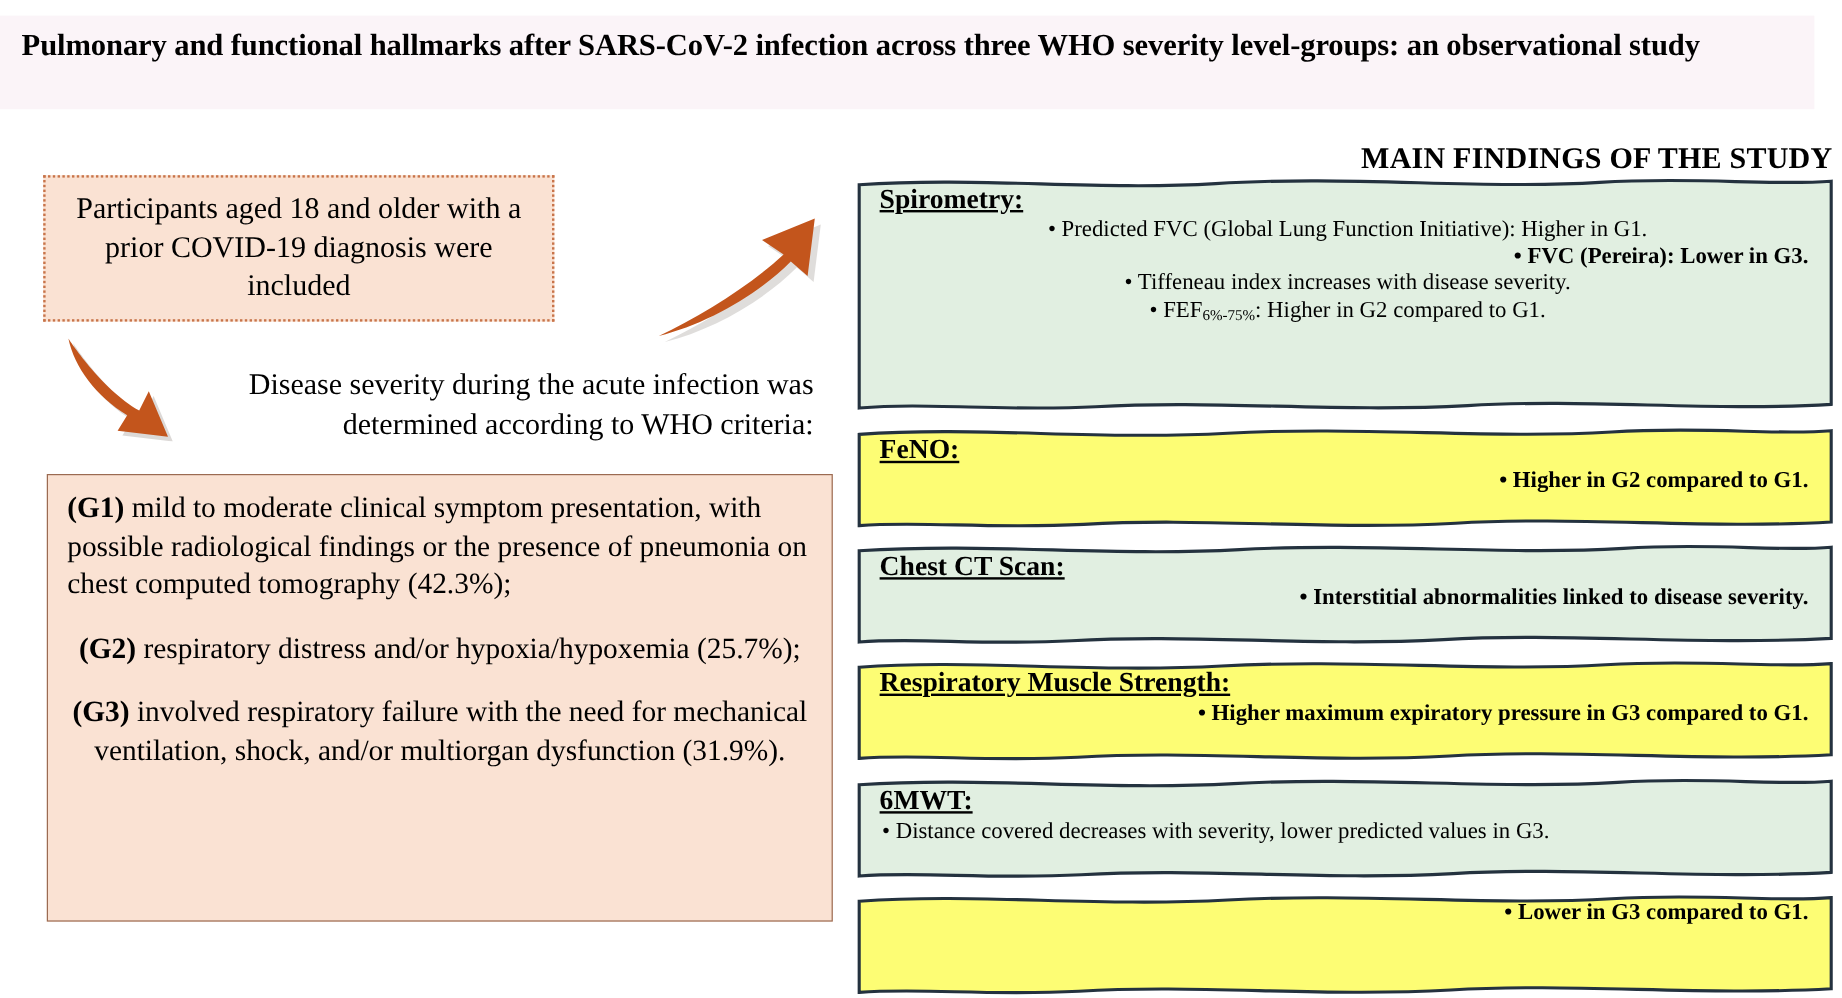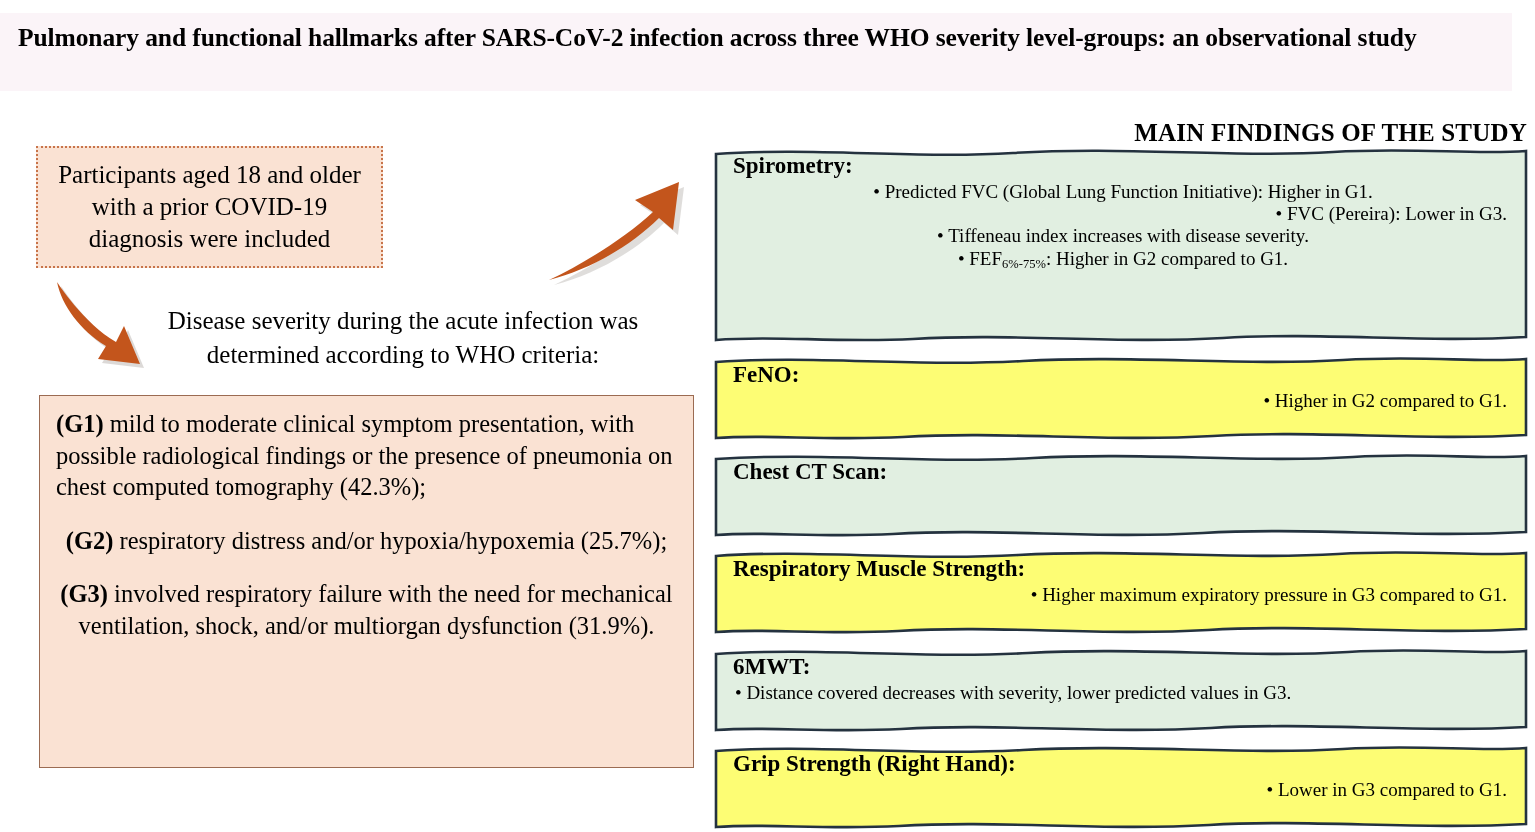--- a/index.html
+++ b/index.html
@@ -34,21 +34,21 @@
     font-weight: bold;
     line-height: 1.32;
     letter-spacing: -0.1px;
   }
 
   
   #participants-box {
     position: absolute;
     left: 36px;
     top: 146px;
-    width: 347px;
+    width: 426px;
     height: 122px;
     background: #fae2d3;
     border: 2px dotted #c8744a;
     box-sizing: border-box;
     display: flex;
     align-items: center;
     justify-content: center;
   }
   #participants-text {
     font-size: 25px;
@@ -57,21 +57,21 @@
     padding: 0 16px;
   }
 
   #severity-text {
     position: absolute;
     left: 128px;
     top: 304px;
     width: 550px;
     font-size: 25px;
     line-height: 1.36;
-    text-align: center;
+    text-align: right;
   }
 
   #groups-box {
     position: absolute;
     left: 39px;
     top: 395px;
     width: 655px;
     height: 373px;
     background: #fae2d3;
     border: 1.5px solid #9b6b52;
@@ -126,27 +126,28 @@
   }
   .finding-content {
     position: relative;
     padding: 7px 16px 7px 20px;
   }
   .finding-title {
     font-size: 23px;
     font-weight: bold;
     line-height: 1.2;
     margin-bottom: 1px;
+    text-decoration: underline;
   }
   .finding-item {
     font-size: 19px;
     line-height: 1.18;
     white-space: nowrap;
   }
-  .align-right  { text-align: right; padding-right: 6px; }
+  .align-right  { text-align: right; padding-right: 6px; font-weight: bold; }
   .align-center { text-align: center; }
   .align-left   { text-align: left; padding-left: 2px; }
   .finding-item sub {
     font-size: 0.66em;
     vertical-align: -0.22em;
   }
 </style>
 </head>
 <body>
 
@@ -214,20 +215,21 @@
     </div>
   </div>
 
   <div class="finding-box" style="height:88px;">
     <svg class="finding-svg" viewBox="0 0 816 88" preserveAspectRatio="none">
       <path d="M 3 8 C 110 1, 210 13, 320 7 C 430 1, 540 12, 640 6 C 715 1, 768 9, 813 5
                L 813 81 C 700 87, 590 76, 490 82 C 380 88, 280 77, 180 83 C 105 87, 52 80, 3 84 Z" fill="#e1efe1" stroke="#24323f" stroke-width="2.6"></path>
     </svg>
     <div class="finding-content">
       <div class="finding-title">Chest CT Scan:</div>
+      <div class="finding-item align-right">• Interstitial abnormalities linked to disease severity.</div>
     </div>
   </div>
 
   <div class="finding-box" style="height:88px;">
     <svg class="finding-svg" viewBox="0 0 816 88" preserveAspectRatio="none">
       <path d="M 3 8 C 95 1, 195 13, 305 7 C 415 1, 525 12, 625 6 C 705 1, 762 9, 813 5
                L 813 81 C 705 87, 595 76, 495 82 C 385 88, 285 77, 185 83 C 108 87, 54 80, 3 84 Z" fill="#fdfd74" stroke="#24323f" stroke-width="2.6"></path>
     </svg>
     <div class="finding-content">
       <div class="finding-title">Respiratory Muscle Strength:</div>
@@ -245,18 +247,17 @@
       <div class="finding-item align-left">• Distance covered decreases with severity, lower predicted values in G3.</div>
     </div>
   </div>
 
   <div class="finding-box" style="height:88px;">
     <svg class="finding-svg" viewBox="0 0 816 88" preserveAspectRatio="none">
       <path d="M 3 8 C 100 1, 200 13, 310 7 C 420 1, 530 12, 630 6 C 708 1, 764 9, 813 5
                L 813 81 C 706 87, 596 76, 496 82 C 386 88, 286 77, 186 83 C 109 87, 55 80, 3 84 Z" fill="#fdfd74" stroke="#24323f" stroke-width="2.6"></path>
     </svg>
     <div class="finding-content">
-      <div class="finding-title">Grip Strength (Right Hand):</div>
       <div class="finding-item align-right">• Lower in G3 compared to G1.</div>
     </div>
   </div>
 
 </div>
 
 </body></html>

